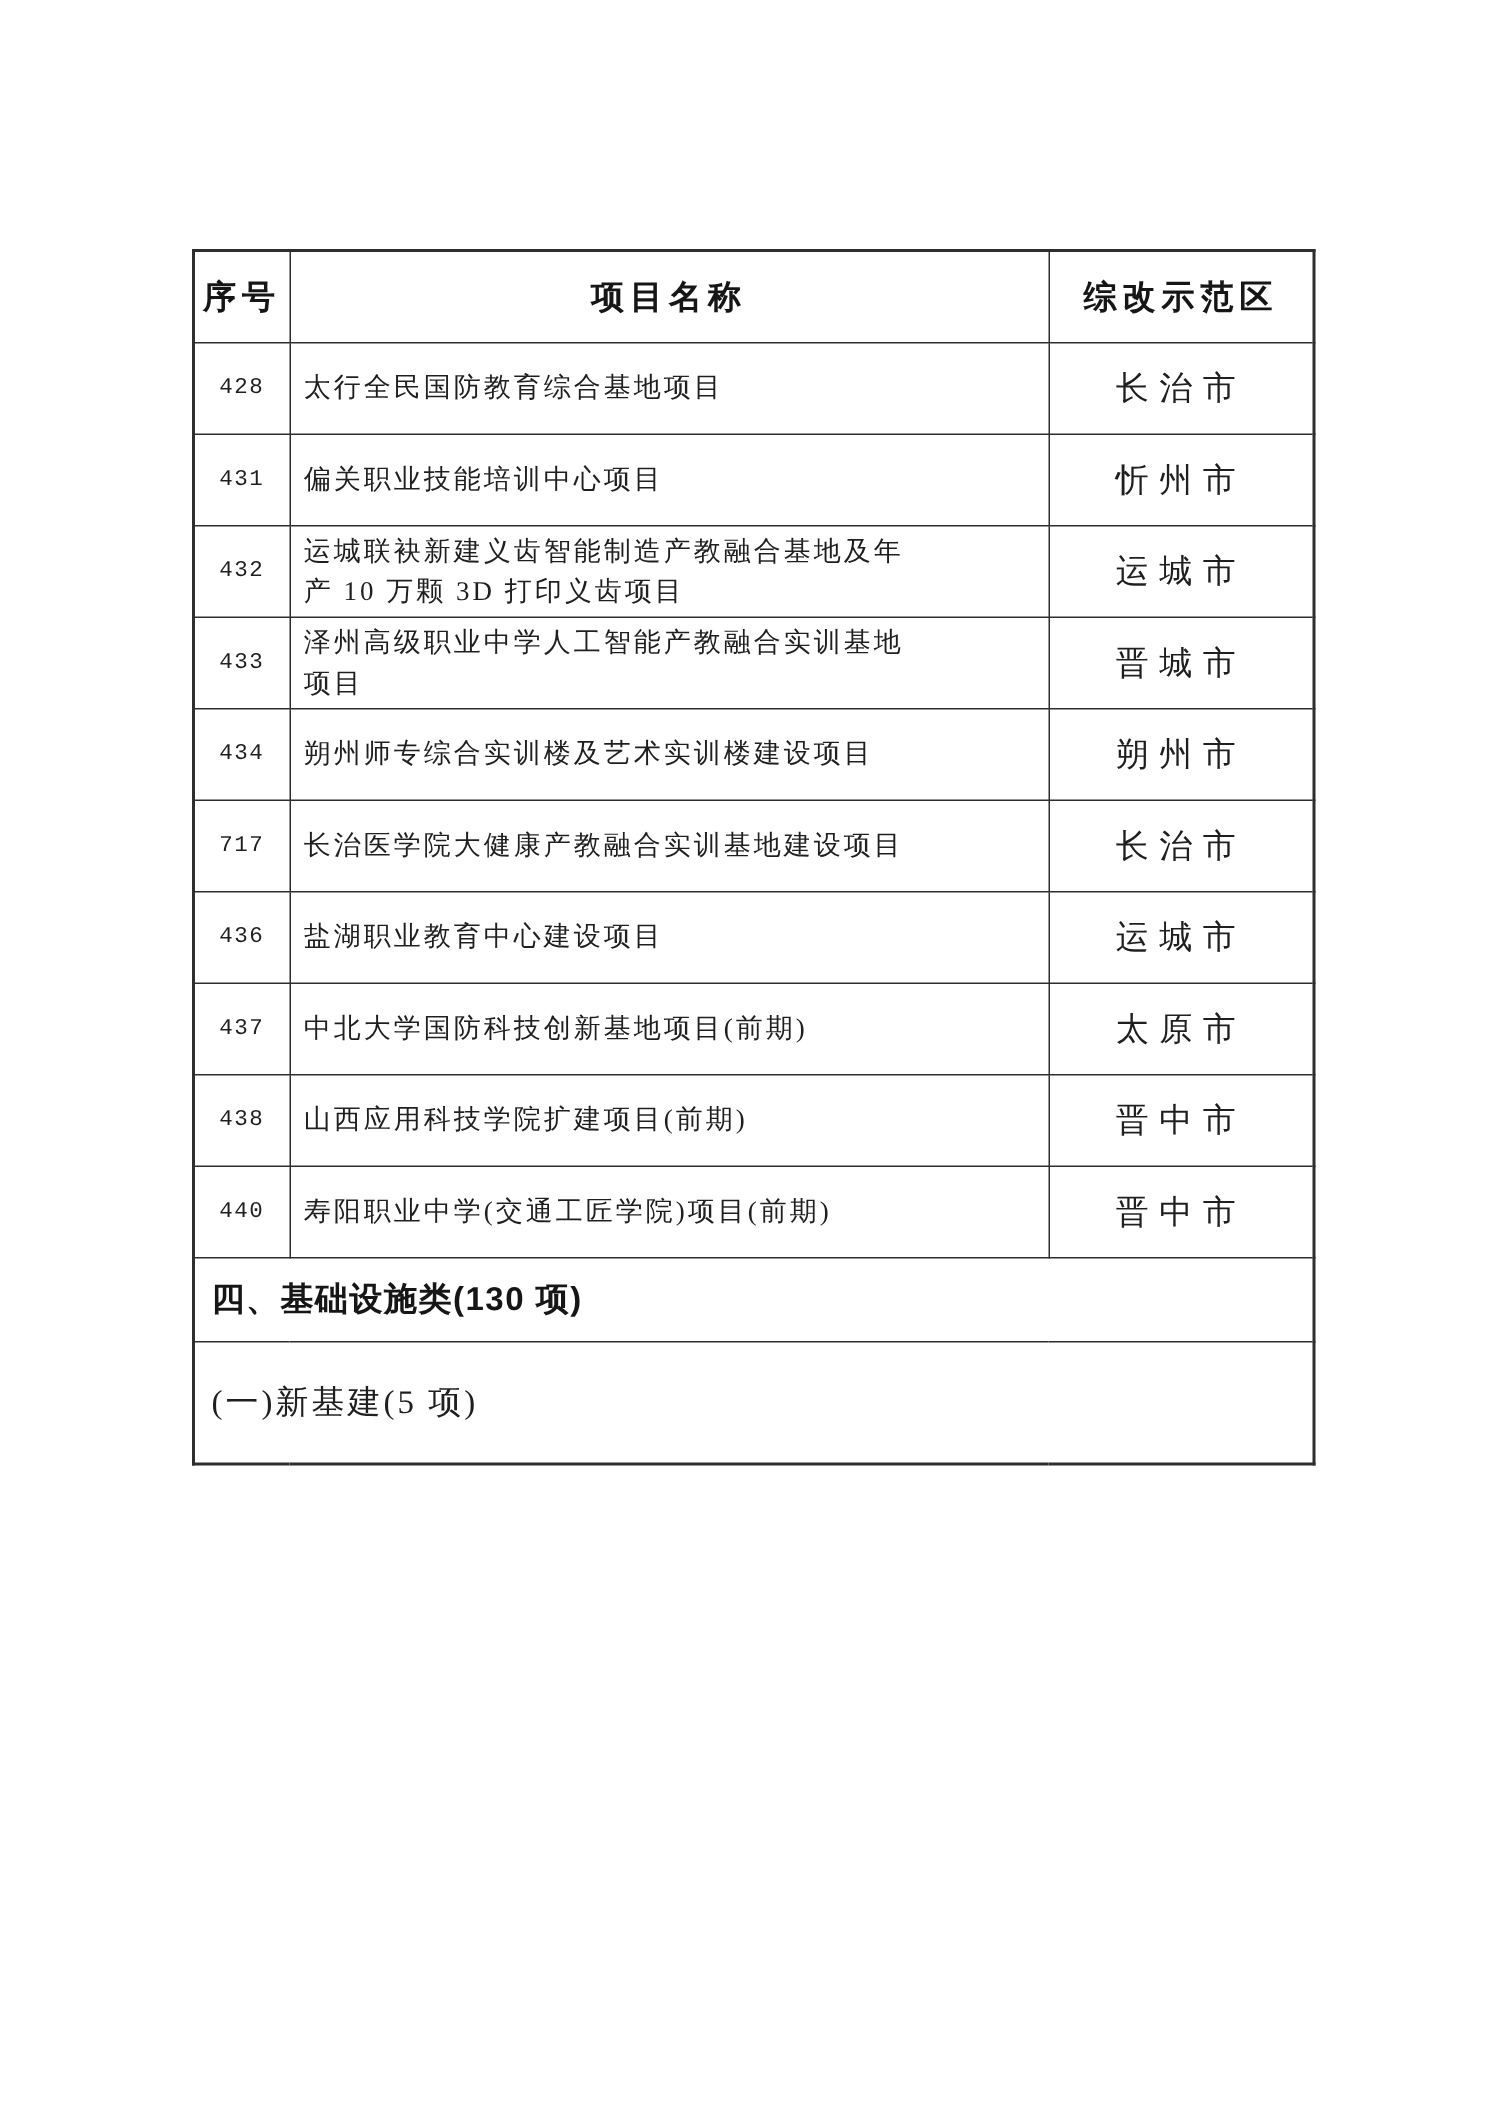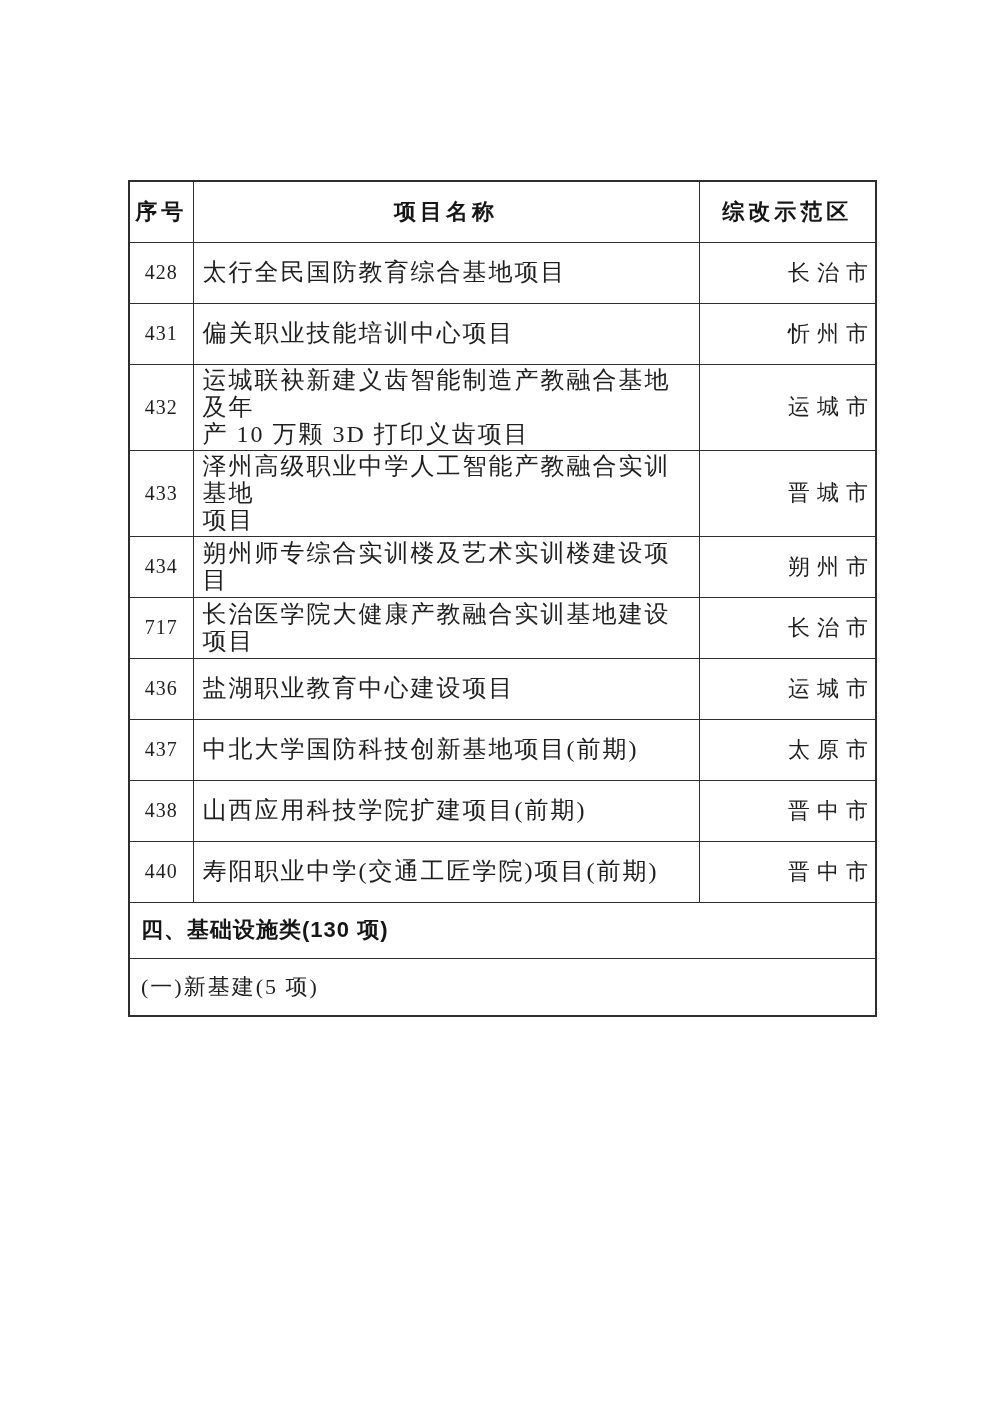--- a/index.html
+++ b/index.html
@@ -18,70 +18,70 @@
     background: #ffffff;
   }
   table.doc-table {
     position: absolute;
     left: 128px;
     top: 166px;
     width: 747px;
     border-collapse: collapse;
     table-layout: fixed;
     border: 2px solid #2e2e2e;
-    margin-top: 14px;
   }
   .doc-table col.col-index { width: 64px; }
   .doc-table col.col-name  { width: 506px; }
   .doc-table col.col-loc   { width: 177px; }
   .doc-table th, .doc-table td {
     border: 1px solid #2e2e2e;
     vertical-align: middle;
   }
   .doc-table thead tr { height: 61px; }
   .doc-table th {
     font-family: "Liberation Sans", "DejaVu Sans", sans-serif;
     font-weight: bold;
     font-size: 22px;
     letter-spacing: 4px;
     text-align: center;
     color: #161616;
   }
   .doc-table tbody tr.body-row { height: 61px; }
   td.c-index {
     text-align: center;
-    font-size: 20px;
+    font-size: 15px;
     letter-spacing: 1px;
+    font-family: Liberation Mono, monospace;
   }
   td.c-name {
     text-align: left;
     padding: 2px 6px 2px 9px;
-    font-size: 24px;
+    font-size: 18px;
     letter-spacing: 2px;
     line-height: 27px;
     white-space: pre-line;
   }
   td.c-loc {
-    text-align: right;
+    text-align: center;
     font-size: 22px;
     letter-spacing: 7px;
     line-height: 28px;
     white-space: pre-line;
   }
   tr.section-row.major { height: 56px; padding-left: 11px; }
   tr.section-row.major td.c-section {
     font-family: "Liberation Sans", "DejaVu Sans", sans-serif;
     font-weight: bold;
     font-size: 22px;
     letter-spacing: 1px;
     text-align: left;
     padding-left: 11px;
     color: #161616;
   }
-  tr.section-row.sub { height: 58px; }
+  tr.section-row.sub { height: 82px; }
   tr.section-row.sub td.c-section {
     font-family: "Liberation Serif", "DejaVu Serif", serif;
     font-size: 22px;
     letter-spacing: 2px;
     text-align: left;
     padding-left: 11px;
   }
 </style>
 </head>
 <body>

